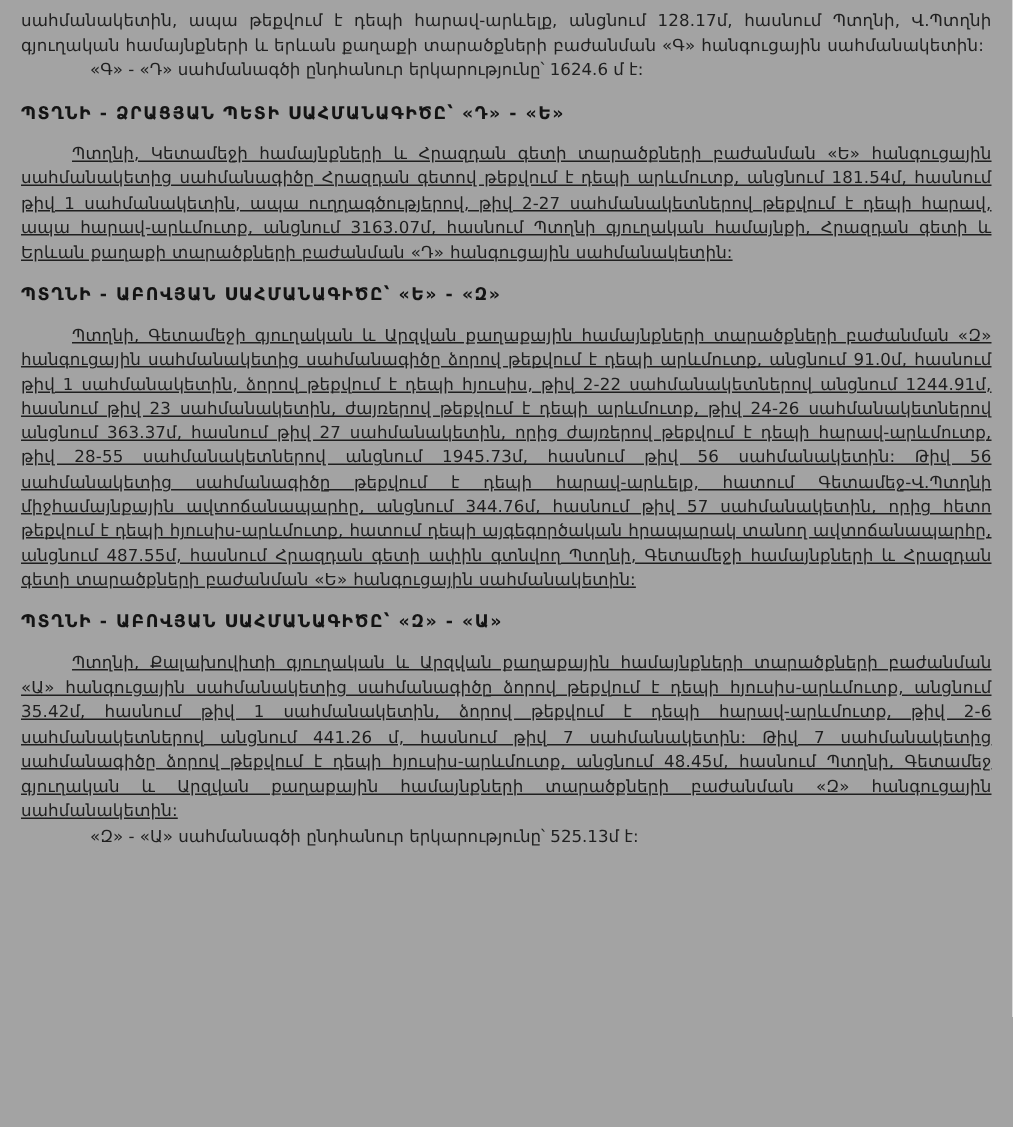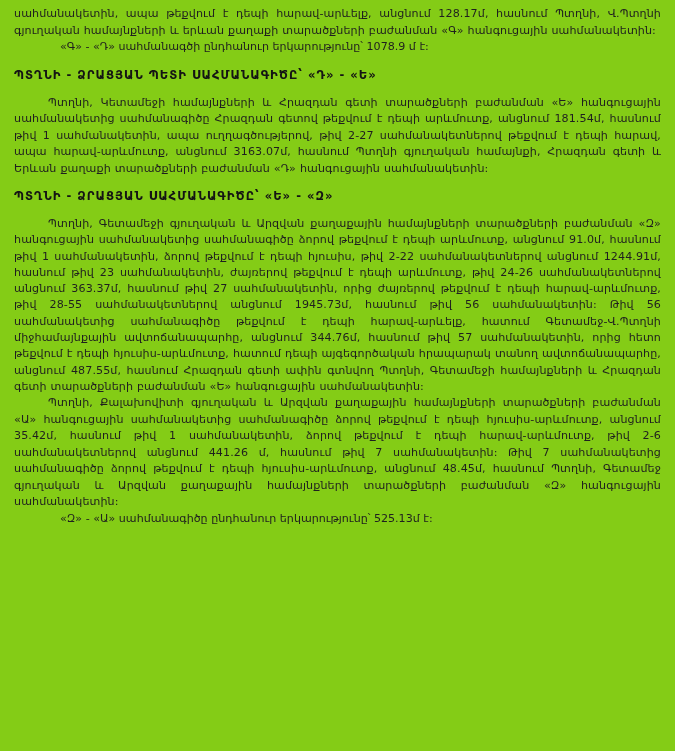--- a/index.html
+++ b/index.html
@@ -12,35 +12,36 @@
     height: 751px;
     overflow: hidden;
     font-family: "DejaVu Sans", "Liberation Sans", sans-serif;
     color: #1c1c1c;
   }
   .page {
     width: 675px;
     height: 751px;
     box-sizing: border-box;
     padding: 6px 14px 0 14px;
-    background: #84cc16;
+    background: #a3a3a3;
     position: relative;
   }
   .para {
     text-align: justify;
     text-justify: inter-word;
     font-size: 11.1px;
     line-height: 16.5px;
     margin: 0;
     letter-spacing: 0.1px;
     word-spacing: 0.3px;
     color: #1f1f1f;
   }
   .para.indent {
     text-indent: 34px;
+    text-decoration: underline;
   }
   .para.tight {
     line-height: 16.3px;
   }
   .subline {
     font-size: 11.1px;
     line-height: 16.5px;
     margin: 0;
     padding-left: 46px;
     color: #1f1f1f;
@@ -57,34 +58,37 @@
   }
   .heading-block { padding: 11px 0 12px 0; }
 </style>
 </head>
 <body>
 
 <div class="page">
 
   <p class="para">սահմանակետին, ապա թեքվում է դեպի հարավ-արևելք, անցնում 128.17մ, հասնում Պտղնի, Վ.Պտղնի գյուղական համայնքների և երևան քաղաքի տարածքների բաժանման «Գ» հանգուցային սահմանակետին:</p>
 
-  <p class="subline">«Գ» - «Դ» սահմանագծի ընդհանուր երկարությունը՝ 1078.9 մ է:</p>
+  <p class="subline">«Գ» - «Դ» սահմանագծի ընդհանուր երկարությունը՝ 1624.6 մ է:</p>
 
   <div class="heading-block">
     <p class="heading">ՊՏՂՆԻ - ՁՐԱՑՅԱՆ ՊԵՏԻ ՍԱՀՄԱՆԱԳԻԾԸ՝ «Դ» - «Ե»</p>
   </div>
 
   <p class="para indent">Պտղնի, Կետամեջի համայնքների և Հրազդան գետի տարածքների բաժանման «Ե» հանգուցային սահմանակետից սահմանագիծը Հրազդան գետով թեքվում է դեպի արևմուտք, անցնում 181.54մ, հասնում թիվ 1 սահմանակետին, ապա ուղղագծությերով, թիվ 2-27 սահմանակետներով թեքվում է դեպի հարավ, ապա հարավ-արևմուտք, անցնում 3163.07մ, հասնում Պտղնի գյուղական համայնքի, Հրազդան գետի և Երևան քաղաքի տարածքների բաժանման «Դ» հանգուցային սահմանակետին:</p>
 
 
   <div class="heading-block">
-    <p class="heading">ՊՏՂՆԻ - ՁՐԱՑՅԱՆ ՍԱՀՄԱՆԱԳԻԾԸ՝ «Ե» - «Զ»</p>
+    <p class="heading">ՊՏՂՆԻ - ԱԲՈՎՅԱՆ ՍԱՀՄԱՆԱԳԻԾԸ՝ «Ե» - «Զ»</p>
   </div>
 
   <p class="para indent tight">Պտղնի, Գետամեջի գյուղական և Արզվան քաղաքային համայնքների տարածքների բաժանման «Զ» հանգուցային սահմանակետից սահմանագիծը ձորով թեքվում է դեպի արևմուտք, անցնում 91.0մ, հասնում թիվ 1 սահմանակետին, ձորով թեքվում է դեպի հյուսիս, թիվ 2-22 սահմանակետներով անցնում 1244.91մ, հասնում թիվ 23 սահմանակետին, ժայռերով թեքվում է դեպի արևմուտք, թիվ 24-26 սահմանակետներով անցնում 363.37մ, հասնում թիվ 27 սահմանակետին, որից ժայռերով թեքվում է դեպի հարավ-արևմուտք, թիվ 28-55 սահմանակետներով անցնում 1945.73մ, հասնում թիվ 56 սահմանակետին: Թիվ 56 սահմանակետից սահմանագիծը թեքվում է դեպի հարավ-արևելք, հատում Գետամեջ-Վ.Պտղնի միջհամայնքային ավտոճանապարհը, անցնում 344.76մ, հասնում թիվ 57 սահմանակետին, որից հետո թեքվում է դեպի հյուսիս-արևմուտք, հատում դեպի այգեգործական հրապարակ տանող ավտոճանապարհը, անցնում 487.55մ, հասնում Հրազդան գետի ափին գտնվող Պտղնի, Գետամեջի համայնքների և Հրազդան գետի տարածքների բաժանման «Ե» հանգուցային սահմանակետին:</p>
 
 
+  <div class="heading-block">
+    <p class="heading">ՊՏՂՆԻ - ԱԲՈՎՅԱՆ ՍԱՀՄԱՆԱԳԻԾԸ՝ «Զ» - «Ա»</p>
+  </div>
 
   <p class="para indent">Պտղնի, Քալախովիտի գյուղական և Արզվան քաղաքային համայնքների տարածքների բաժանման «Ա» հանգուցային սահմանակետից սահմանագիծը ձորով թեքվում է դեպի հյուսիս-արևմուտք, անցնում 35.42մ, հասնում թիվ 1 սահմանակետին, ձորով թեքվում է դեպի հարավ-արևմուտք, թիվ 2-6 սահմանակետներով անցնում 441.26 մ, հասնում թիվ 7 սահմանակետին: Թիվ 7 սահմանակետից սահմանագիծը ձորով թեքվում է դեպի հյուսիս-արևմուտք, անցնում 48.45մ, հասնում Պտղնի, Գետամեջ գյուղական և Արզվան քաղաքային համայնքների տարածքների բաժանման «Զ» հանգուցային սահմանակետին:</p>
 
-  <p class="subline">«Զ» - «Ա» սահմանագիծը ընդհանուր երկարությունը՝ 525.13մ է:</p>
+  <p class="subline">«Զ» - «Ա» սահմանագծի ընդհանուր երկարությունը՝ 525.13մ է:</p>
 
 </div>
 
 </body></html>

